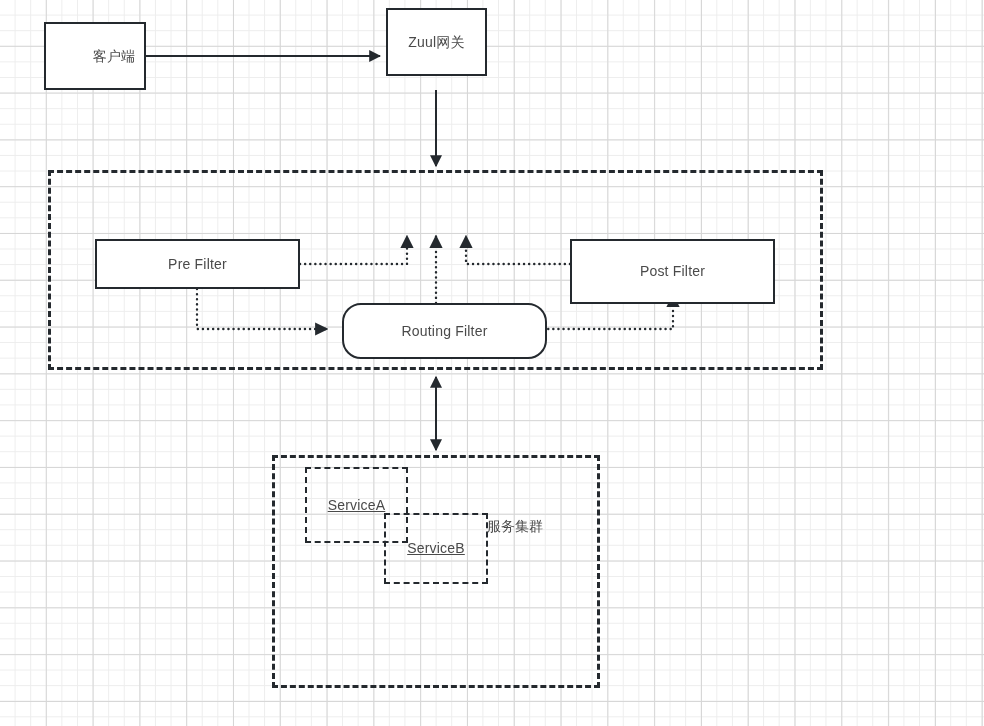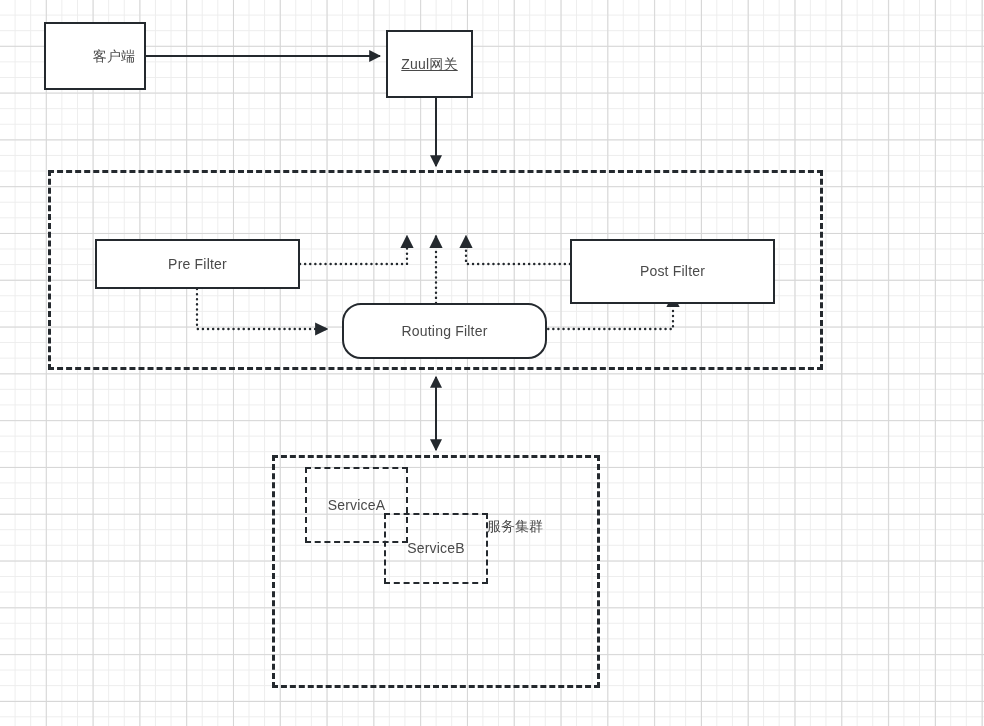--- a/index.html
+++ b/index.html
@@ -48,20 +48,21 @@
     letter-spacing: 0.2px;
     background: transparent;
   }
   .solid-box {
     border: 2px solid #24292e;
     background: #ffffff;
   }
   .dashed-box {
     border: 2px dashed #24292e;
     background: transparent;
+    text-decoration: underline;
   }
   .container-box {
     border: 3px dashed #24292e;
     background: transparent;
   }
   .free-label {
     position: absolute;
     color: #4a4a4a;
     font-size: 14px;
     white-space: nowrap;
@@ -118,21 +119,21 @@
   <div class="node container-box" style="left:48px; top:170px; width:775px; height:200px;"></div>
 
   <div class="node container-box" style="left:272px; top:455px; width:328px; height:233px;"></div>
 
   <div class="free-label" style="left:487px; top:473px;margin-top:45px;">服务集群</div>
 
   <div class="node solid-box" style="left:44px; top:22px; width:102px; height:68px;padding-left:38px;">
     <span>客户端</span>
   </div>
 
-  <div class="node solid-box" style="left:386px; top:30px; width:87px; height:68px;text-decoration:underline;">
+  <div class="node solid-box" style="left:386px; top:8px; width:101px; height:68px;">
     <span>Zuul网关</span>
   </div>
 
 
   <div class="node solid-box" style="left:95px; top:239px; width:205px; height:50px;">
     <span>Pre Filter</span>
   </div>
 
   <div class="node solid-box" style="left:570px; top:239px; width:205px; height:65px;">
     <span>Post Filter</span>

